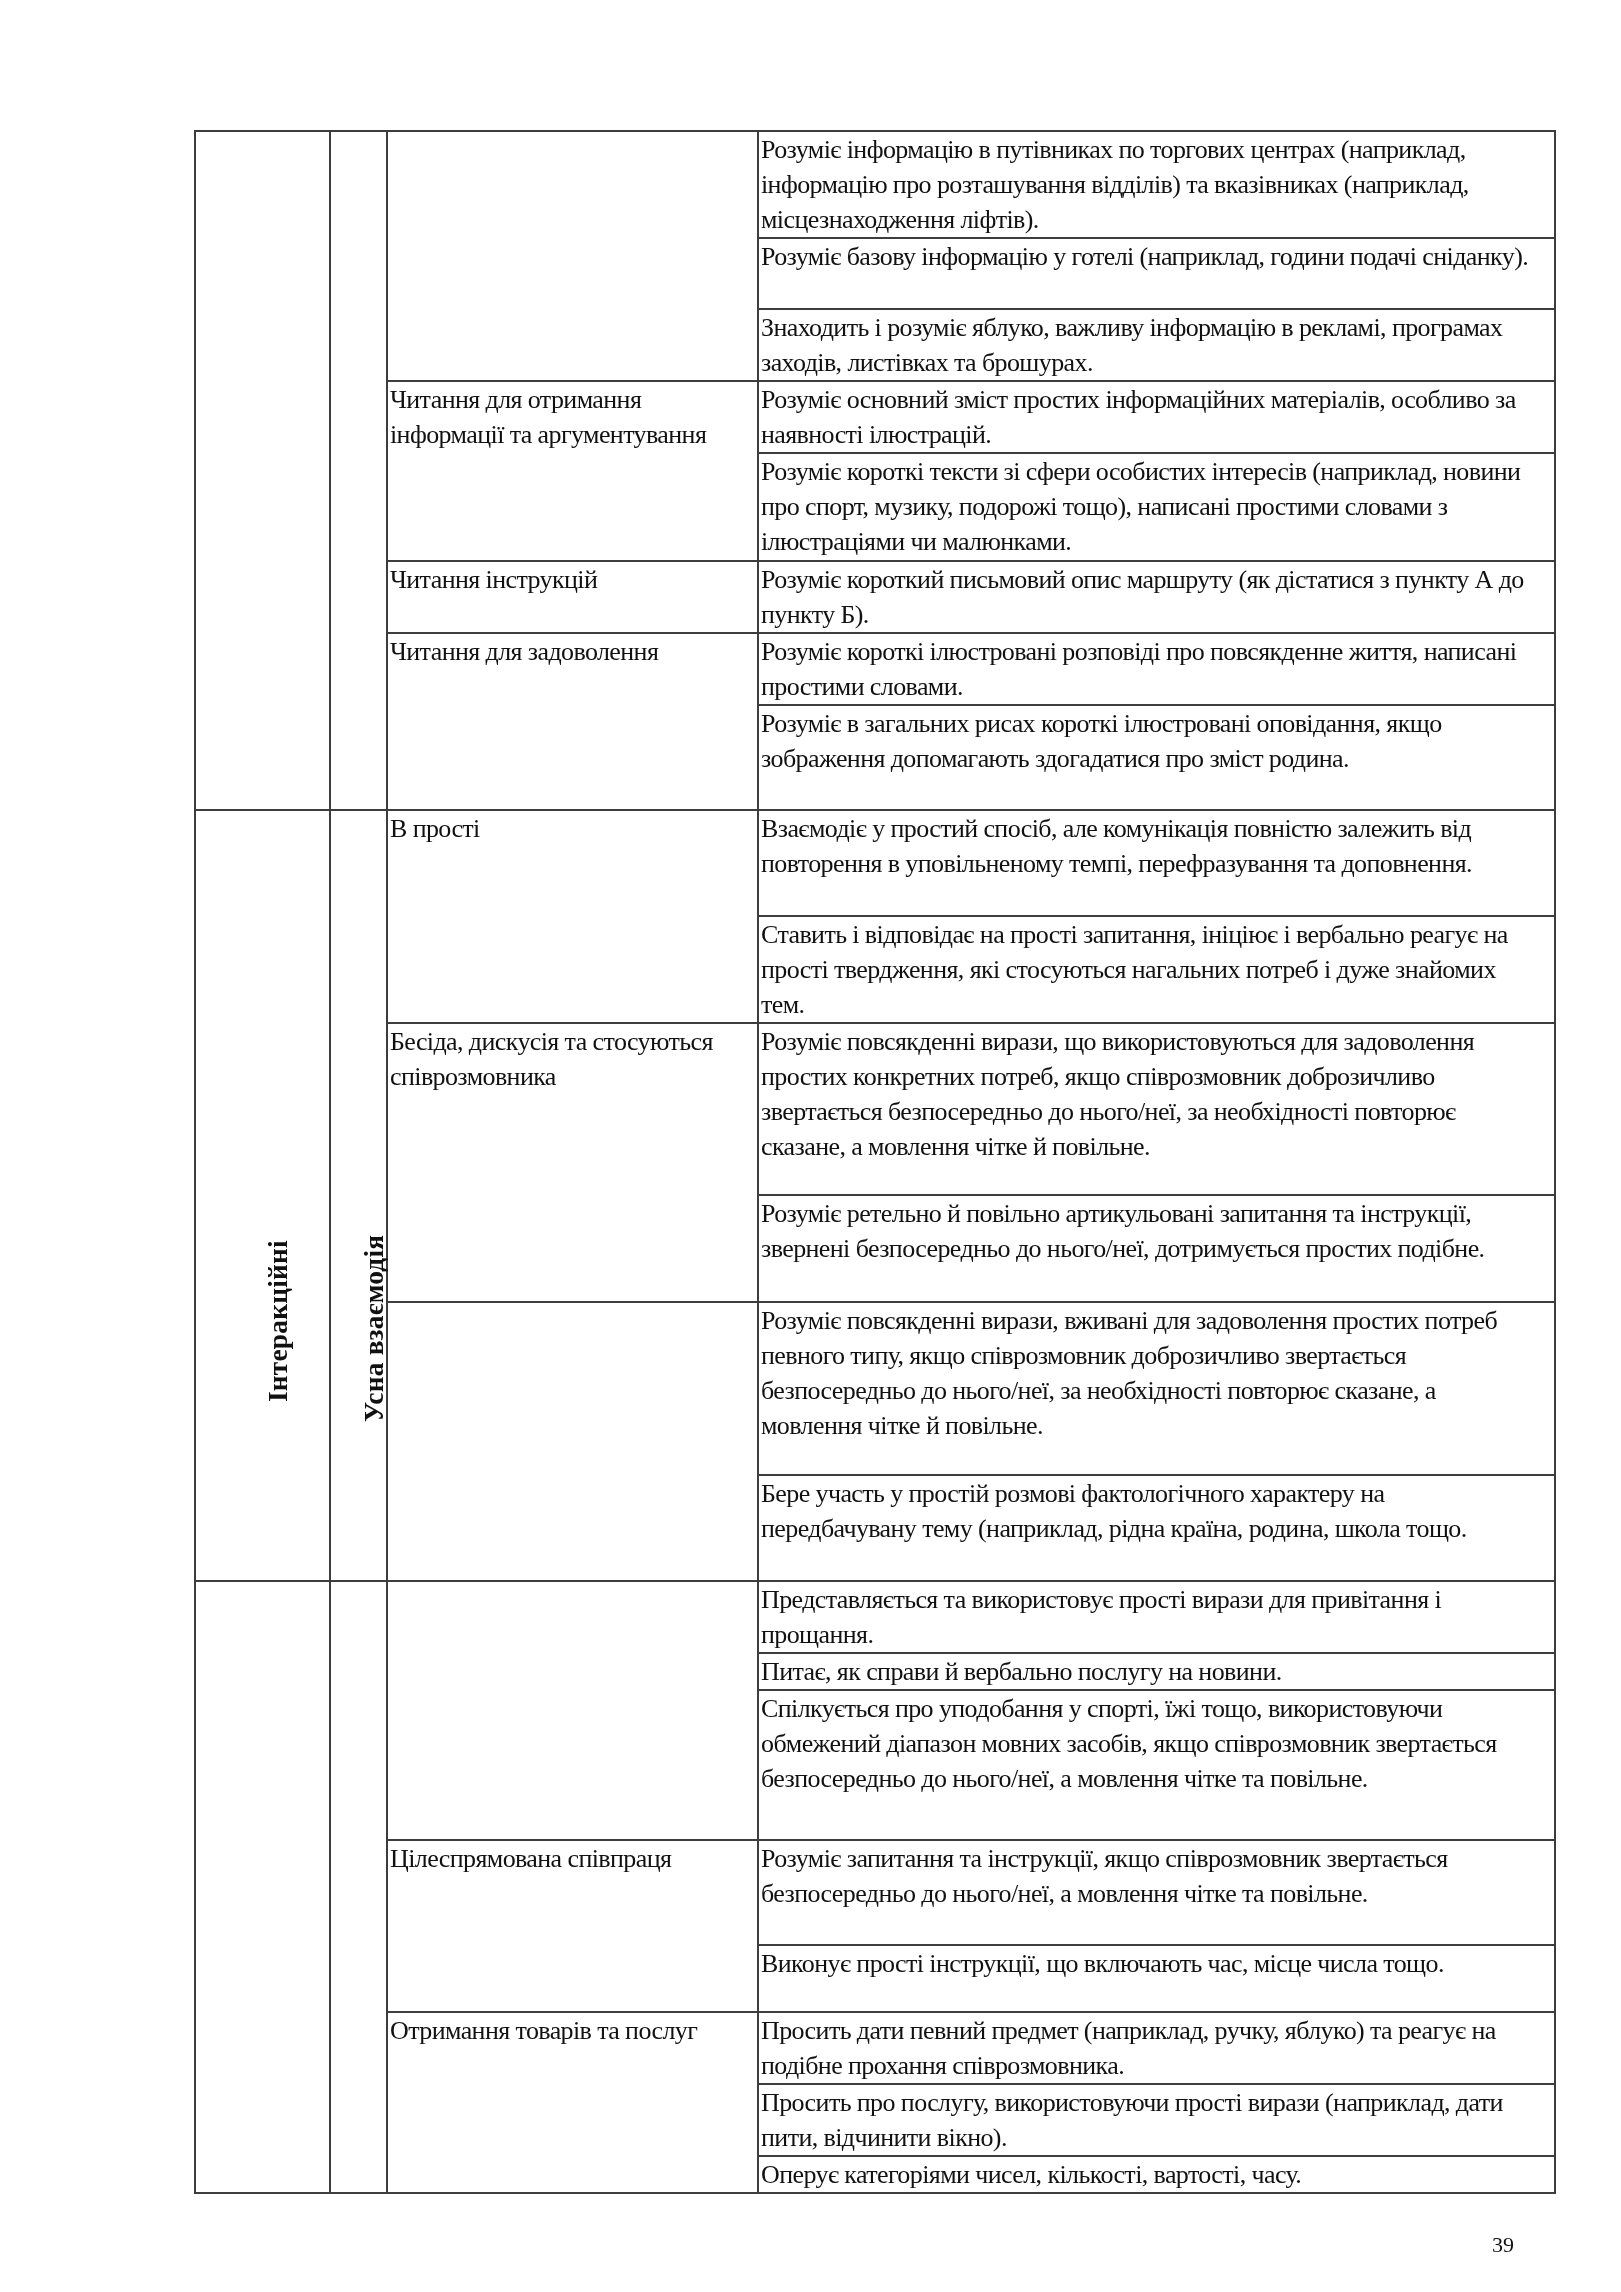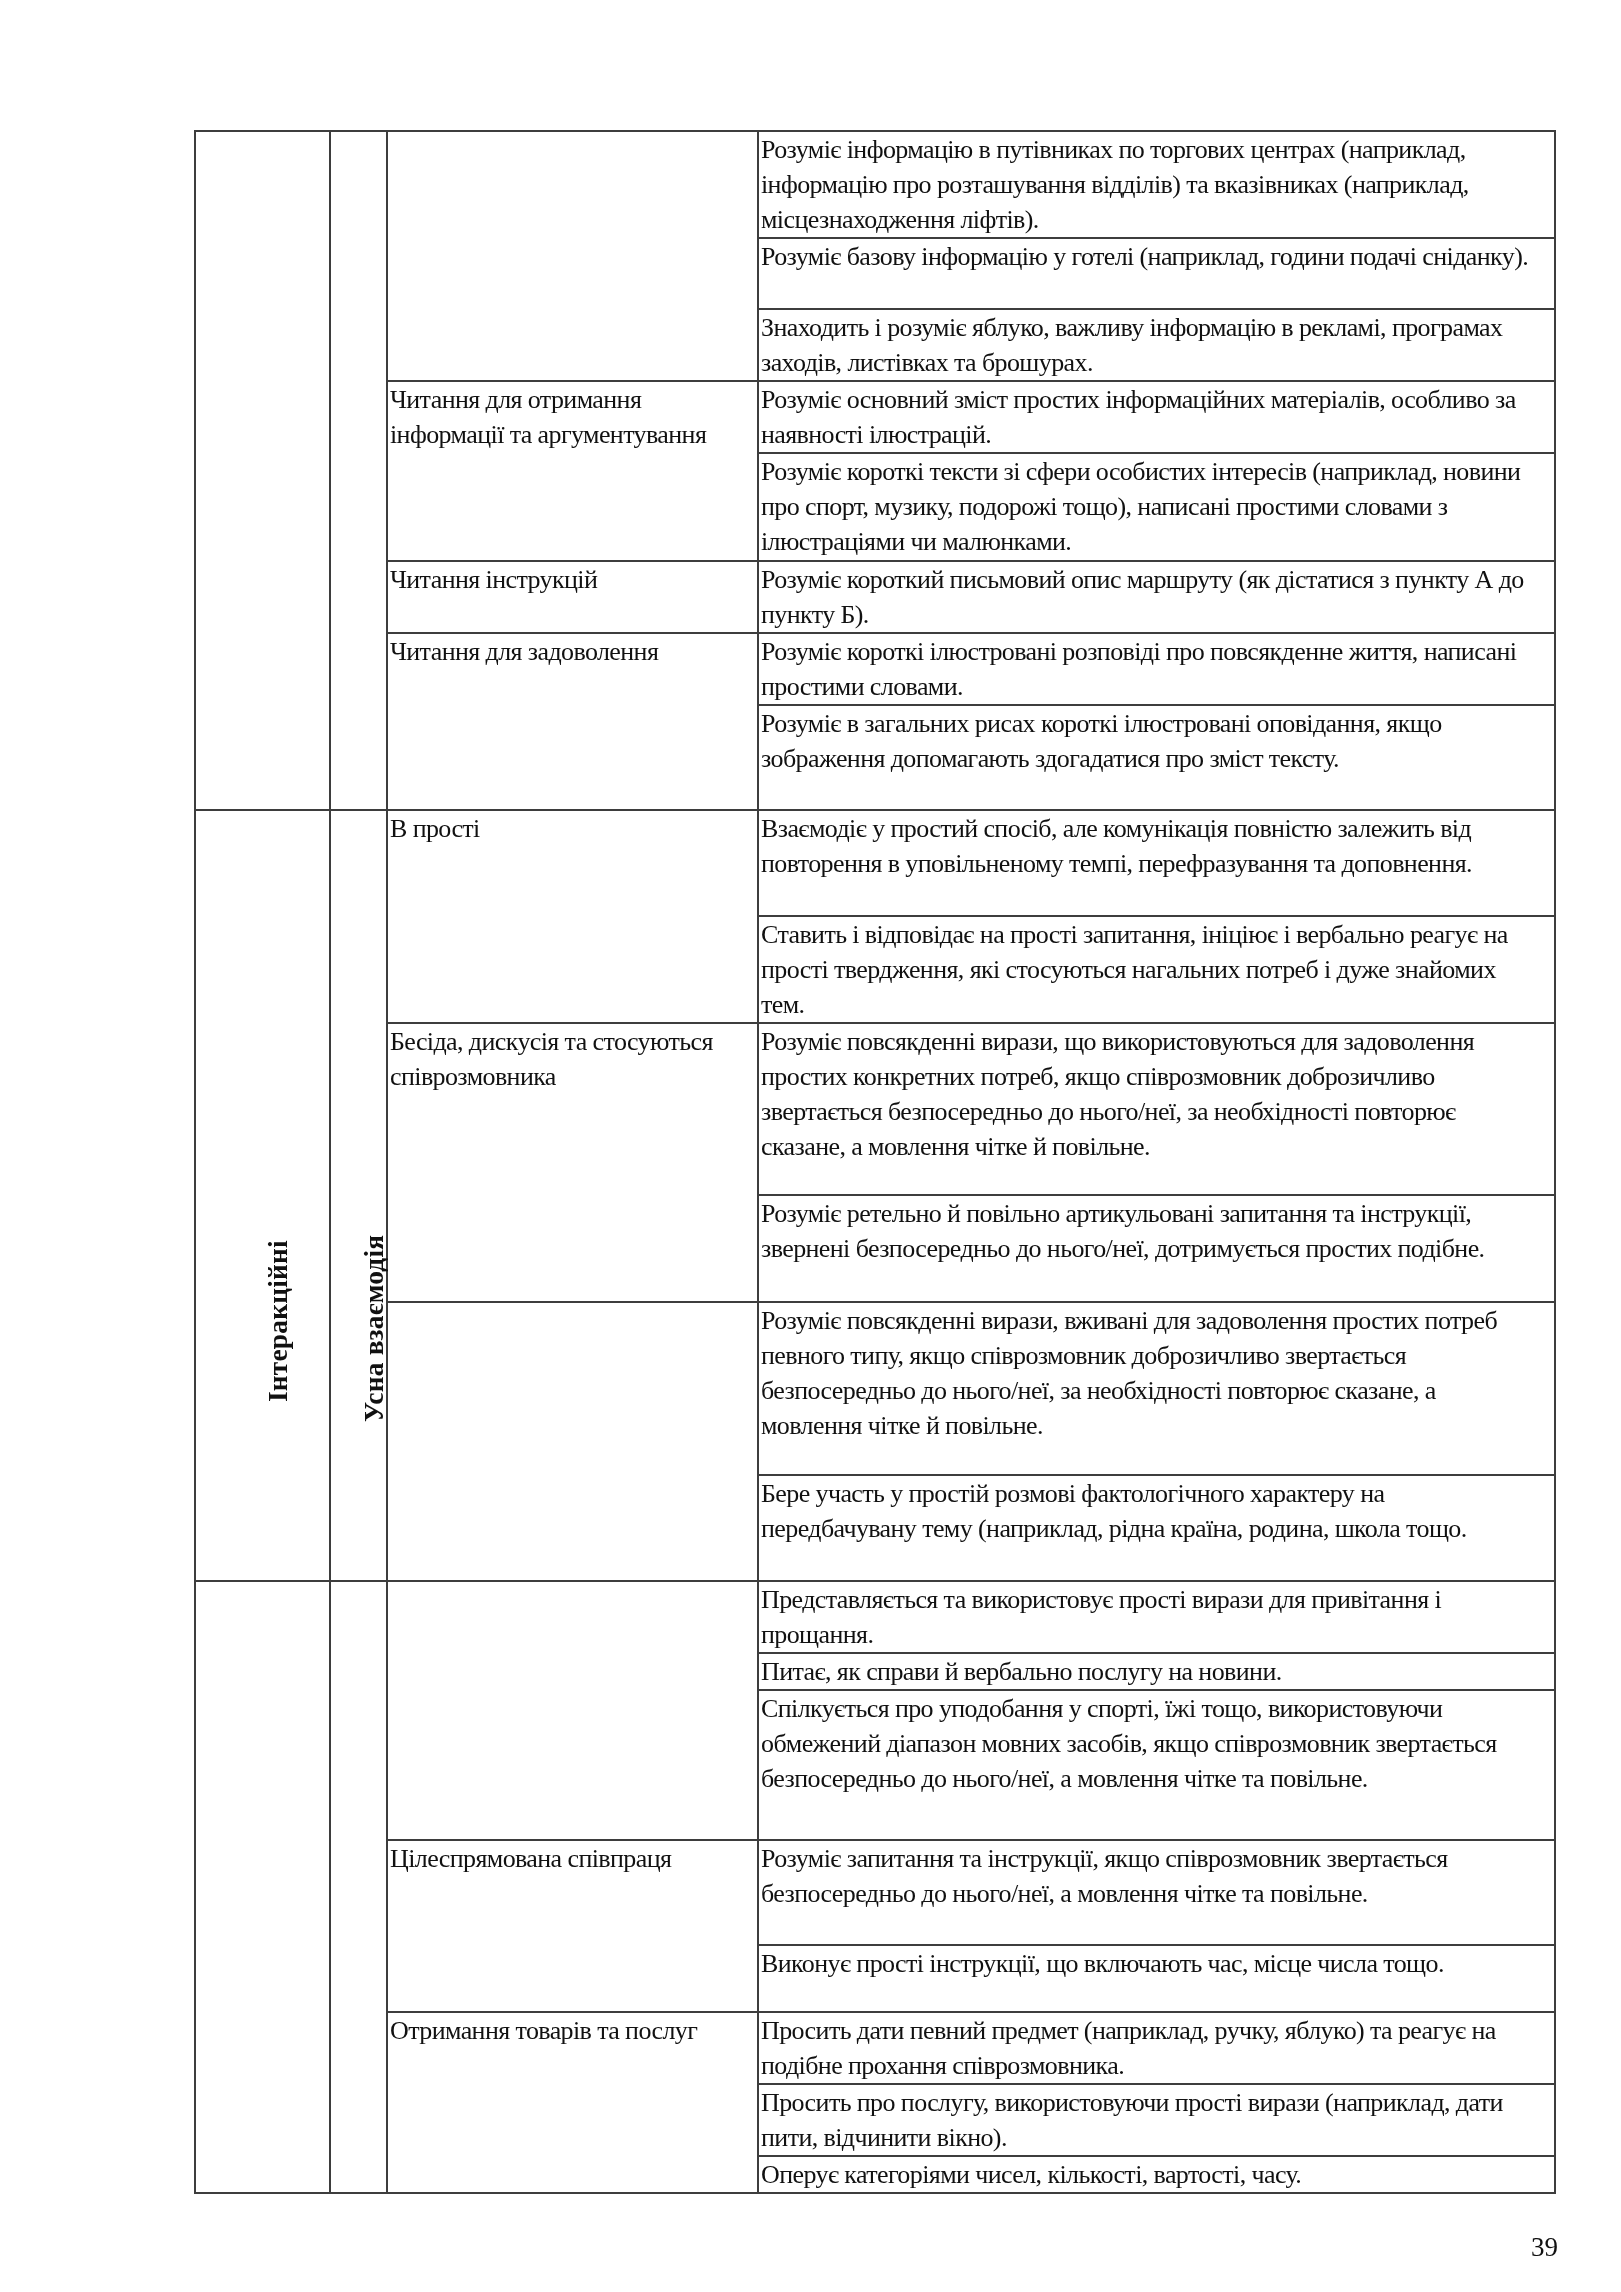--- a/index.html
+++ b/index.html
@@ -14,21 +14,21 @@
   col.c2 { width: 57px; }
   col.c3 { width: 371px; }
   col.c4 { width: 797px; }
   td.vert { position: relative; padding: 0; }
   .vwrap { position: absolute; left: 0; right: 0; bottom: 118px; height: 0; }
   .vlabel { position: absolute; left: 50%; bottom: 0; transform-origin: 0 0;
             transform: rotate(-90deg); white-space: nowrap; font-weight: bold;
             font-size: 27.4px; letter-spacing: 0.2px; line-height: 31px; }
   td.skill { padding-left: 2.9px; font-family: Liberation Serif, serif; }
   td.descr { padding-left: 2px; padding-right: 3.9px; }
-  .pagenum { position: absolute; left: 1531px; top: 2232px; font-size: 27px;
+  .pagenum { position: absolute; left: 1492px; top: 2232px; font-size: 22px;
              font-family: "Liberation Serif", serif; }
 </style>
 </head>
 <body>
 
 <div class="page">
   <table class="desc">
     <colgroup>
       <col class="c1">
         <col class="c2">
@@ -66,21 +66,21 @@
       </tr>
       <tr style="height:70px">
         <td class="skill">Читання інструкцій</td>
         <td class="descr">Розуміє короткий письмовий опис маршруту (як дістатися з пункту А до пункту Б).</td>
       </tr>
       <tr style="height:70px">
         <td rowspan="2" class="skill">Читання для задоволення</td>
         <td class="descr">Розуміє короткі ілюстровані розповіді про повсякденне життя, написані простими словами.</td>
       </tr>
       <tr style="height:105px">
-        <td class="descr">Розуміє в загальних рисах короткі ілюстровані оповідання, якщо зображення допомагають здогадатися про зміст тексту.</td>
+        <td class="descr">Розуміє в загальних рисах короткі ілюстровані оповідання, якщо зображення допомагають здогадатися про зміст родина.</td>
       </tr>
 
       <tr style="height:0"></tr>
       <tr style="height:0"></tr>
 
       <tr style="height:106px">
         <td rowspan="6" class="vert">
           <div class="vwrap" style="bottom:147px">
               <span class="vlabel">Інтеракційні</span>
             </div>

